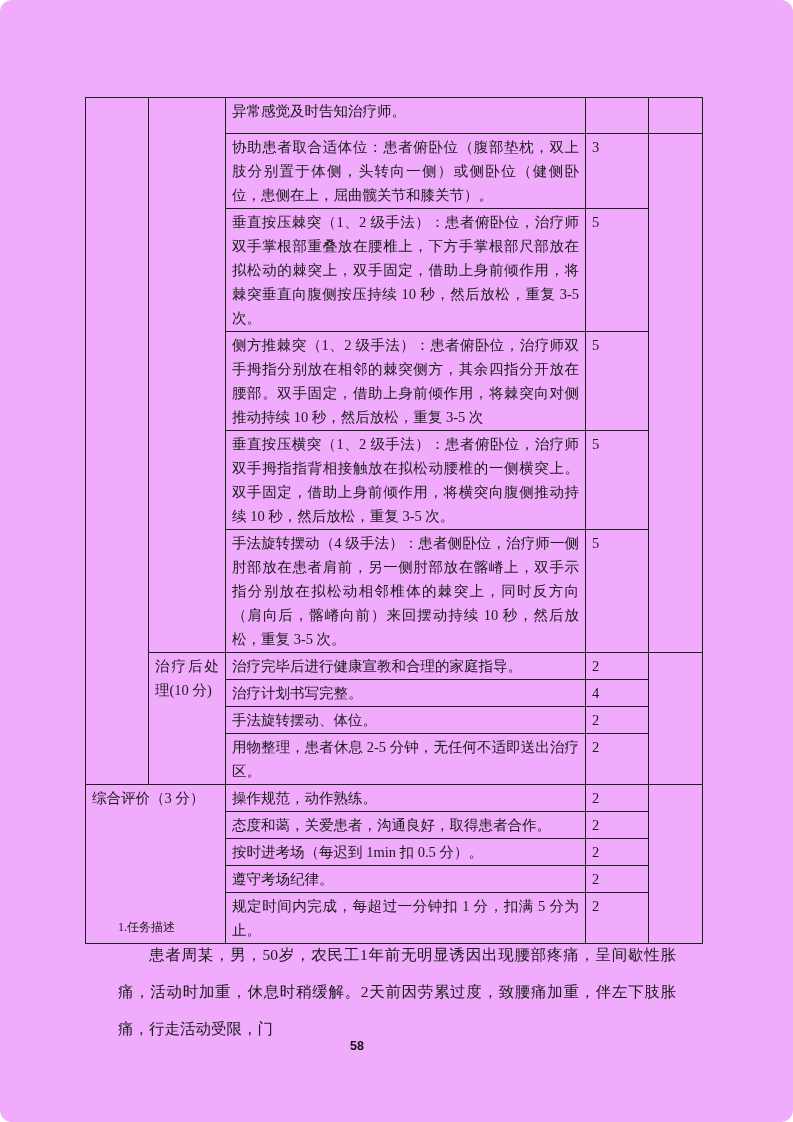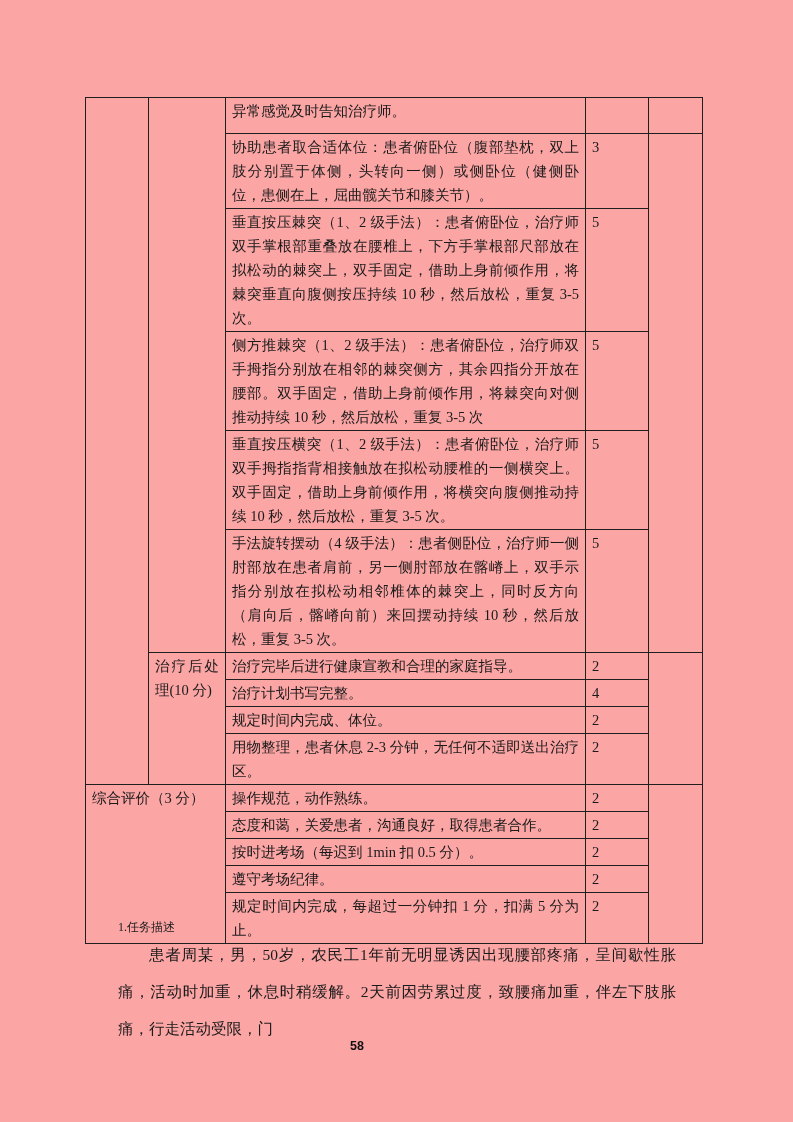--- a/index.html
+++ b/index.html
@@ -4,24 +4,25 @@
 <style>
   html, body {
     margin: 0;
     padding: 0;
     background: #ffffff;
   }
   .page {
     position: relative;
     width: 793px;
     height: 1122px;
-    background: #fca5a5;
+    background: #f0abfc;
     font-family: "Liberation Serif", "DejaVu Serif", serif;
     color: #1a1a1a;
     overflow: hidden;
+    border-radius: 12px;
   }
 
   
   table.score-table {
     position: absolute;
     left: 85px;
     top: 97px;
     width: 617px;
     border-collapse: collapse;
     table-layout: fixed;
@@ -135,25 +136,25 @@
         <td rowspan="4" class="cell-category">治疗后处理(10 分)</td>
         <td class="cell-content">治疗完毕后进行健康宣教和合理的家庭指导。</td>
         <td class="cell-score">2</td>
         <td rowspan="4" class="cell-result"></td>
       </tr>
       <tr style="height:26px">
         <td class="cell-content">治疗计划书写完整。</td>
         <td class="cell-score">4</td>
       </tr>
       <tr style="height:25px">
-        <td class="cell-content">规定时间内完成、体位。</td>
+        <td class="cell-content">手法旋转摆动、体位。</td>
         <td class="cell-score">2</td>
       </tr>
       <tr style="height:25px">
-        <td class="cell-content">用物整理，患者休息 2-3 分钟，无任何不适即送出治疗区。</td>
+        <td class="cell-content">用物整理，患者休息 2-5 分钟，无任何不适即送出治疗区。</td>
         <td class="cell-score">2</td>
       </tr>
       <tr style="height:25px">
         <td colspan="2" rowspan="5" class="cell-category-merged">综合评价（3 分）</td>
         <td class="cell-content">操作规范，动作熟练。</td>
         <td class="cell-score">2</td>
         <td rowspan="5" class="cell-result"></td>
       </tr>
       <tr style="height:25px">
         <td class="cell-content">态度和蔼，关爱患者，沟通良好，取得患者合作。</td>

